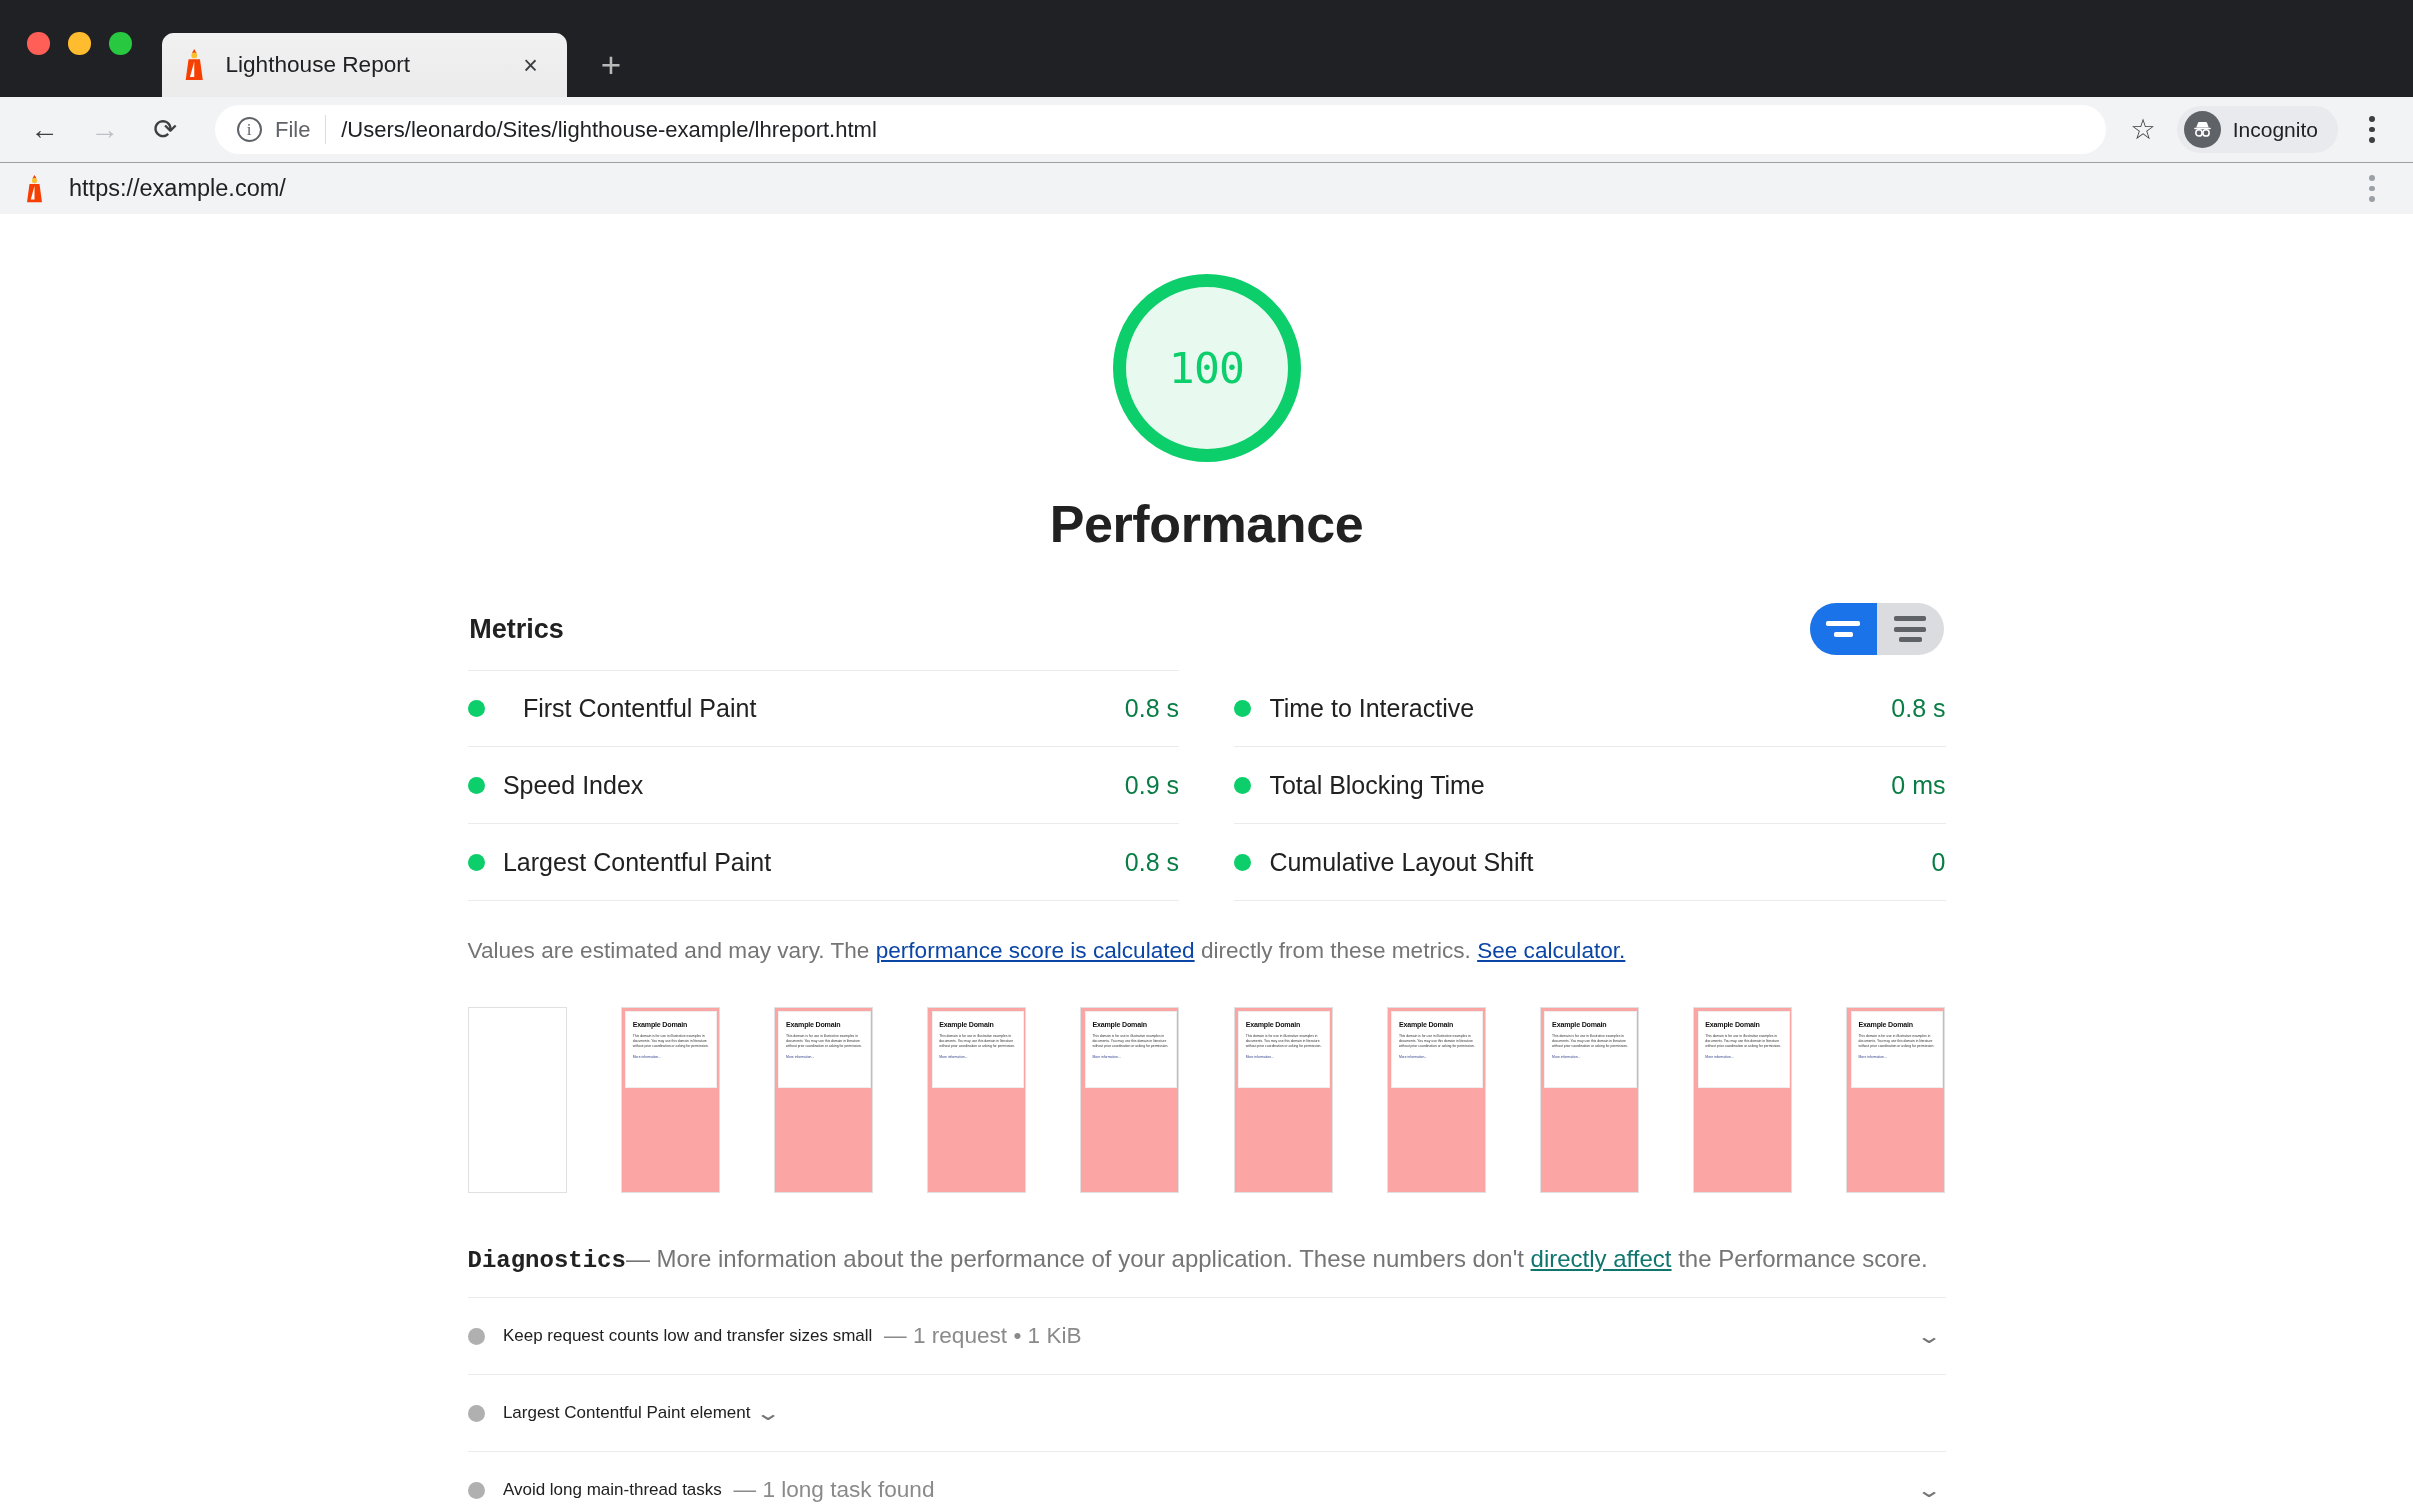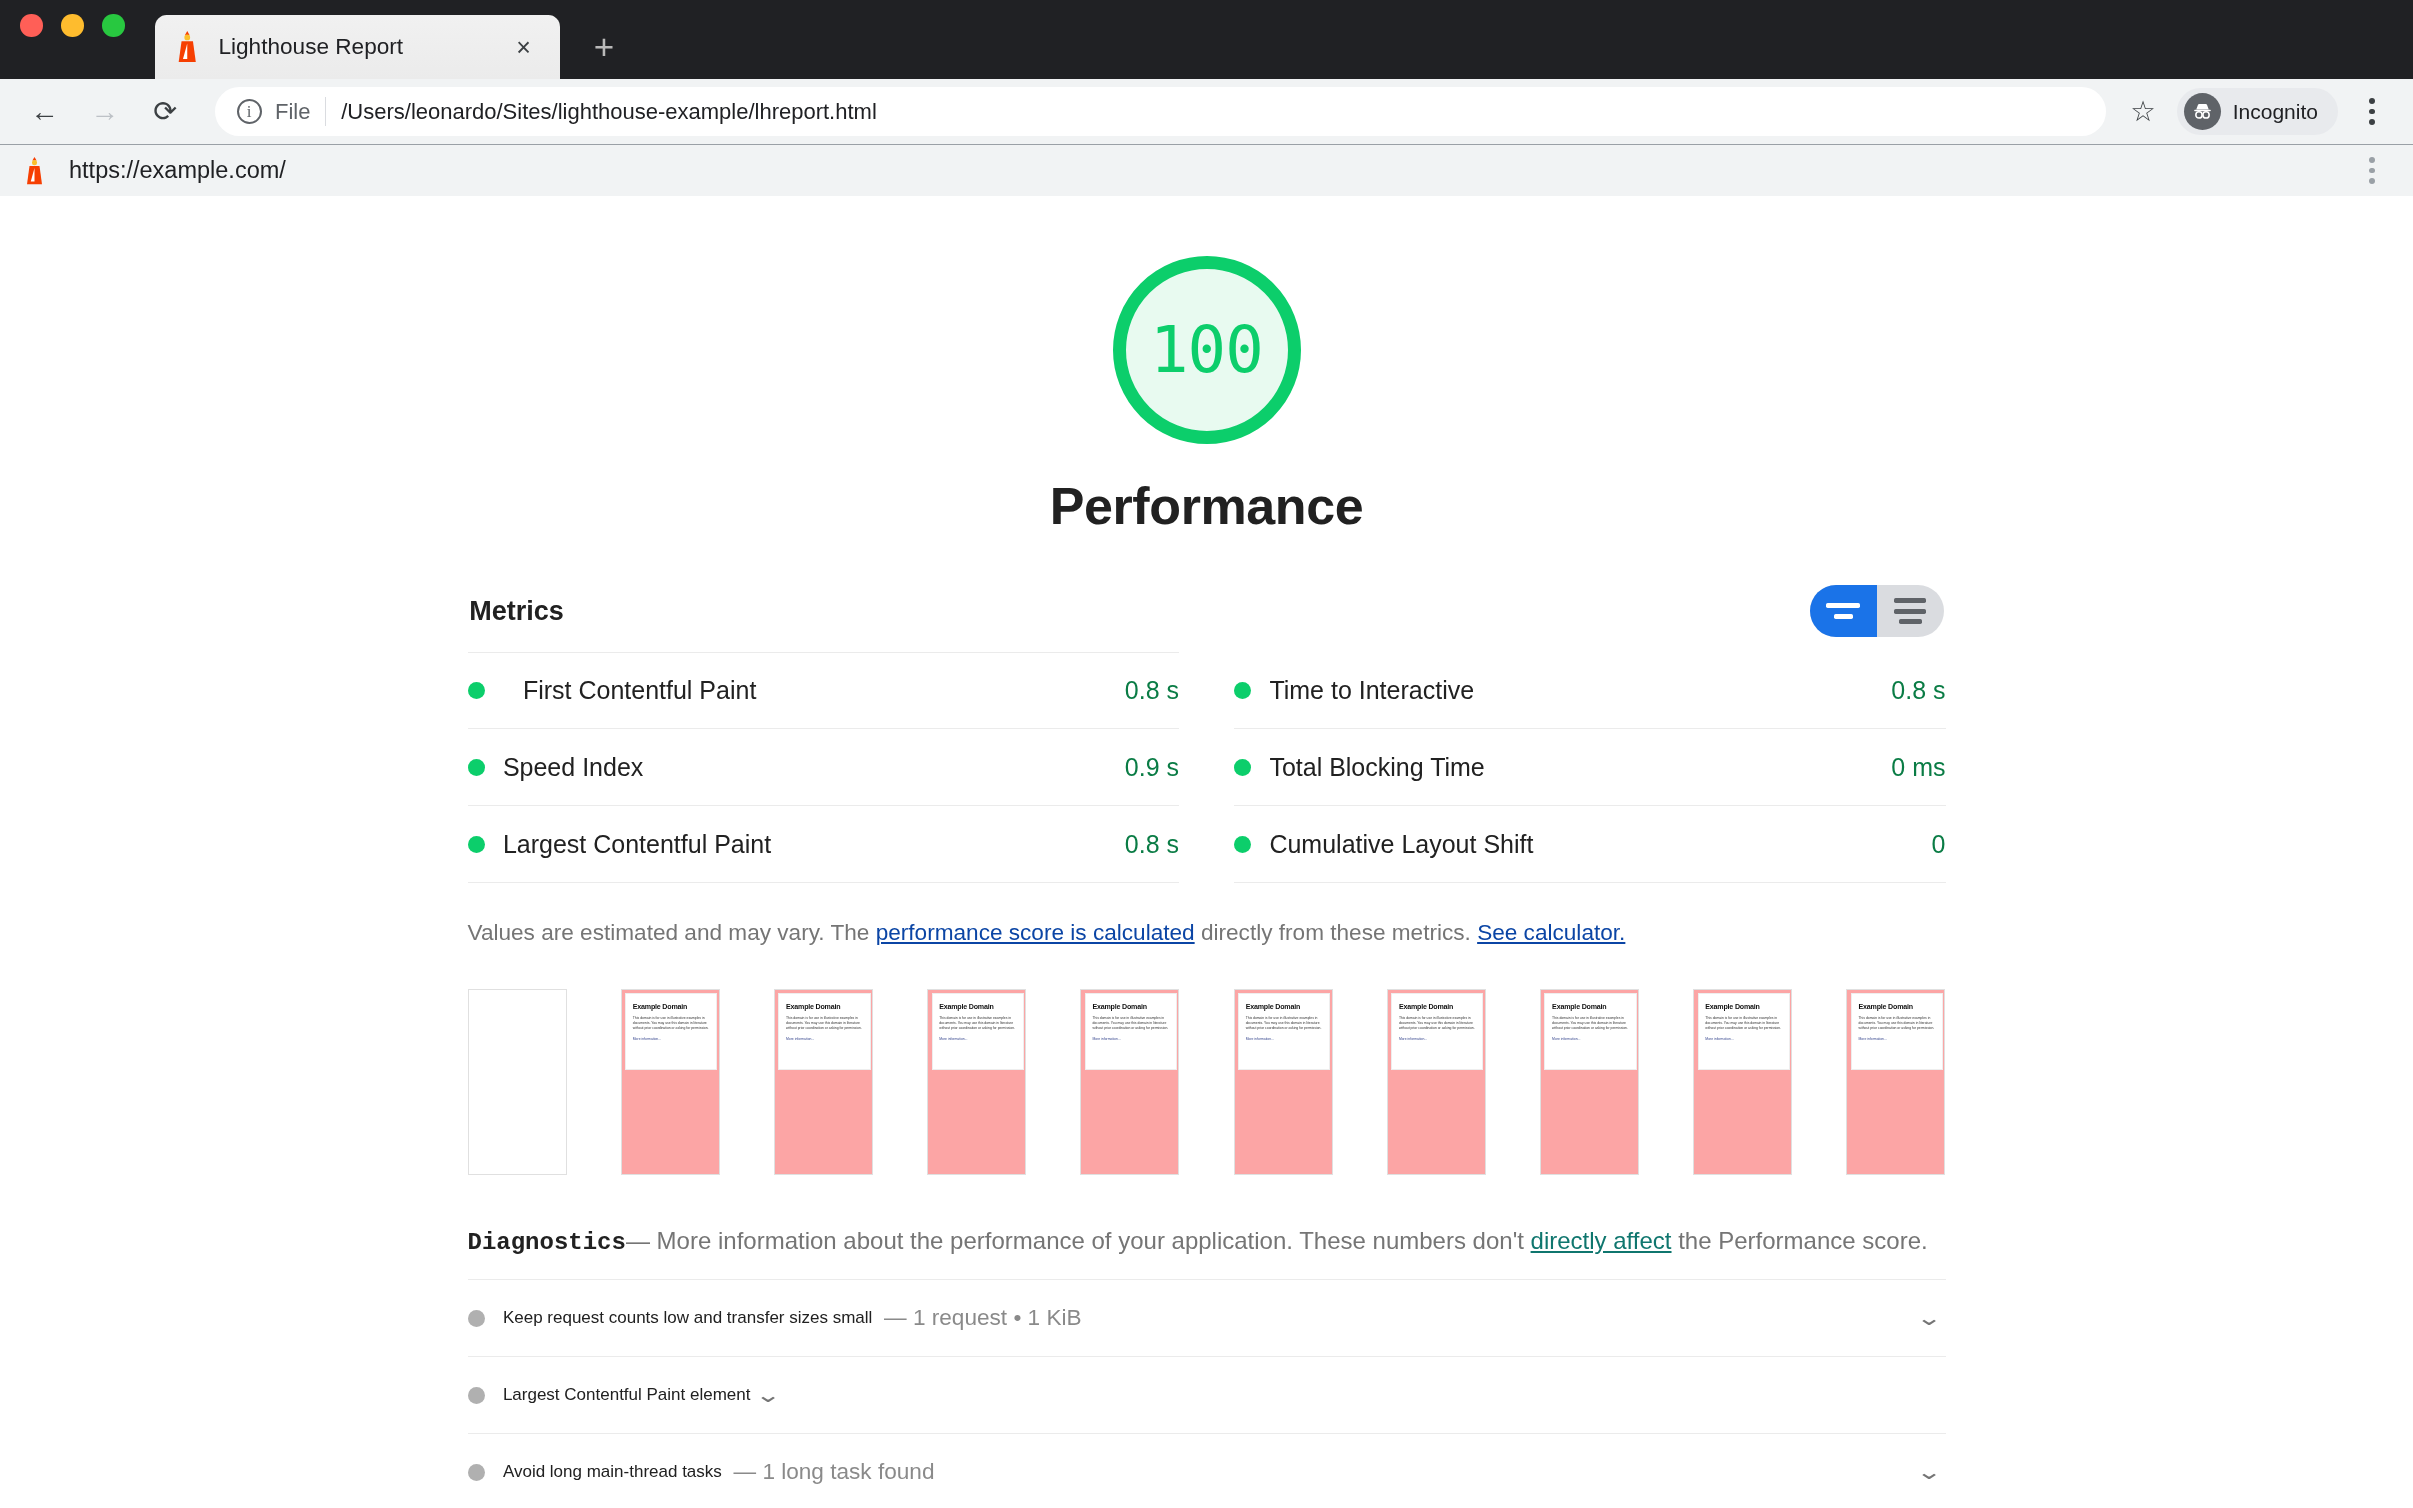--- a/index.html
+++ b/index.html
@@ -7,25 +7,25 @@
     width: 2413px; height: 1508px;
     overflow: hidden;
     background: #ffffff;
     font-family: "Liberation Sans", sans-serif;
   }
 
   
   .browser { width: 2413px; height: 1508px; display: flex; flex-direction: column; }
 
   .tabstrip {
-    height: 79px;
+    height: 97px;
     background: #202124;
     display: flex;
     align-items: flex-end;
-    padding-left: 20px;
+    padding-left: 27px;
     position: relative;
     flex: 0 0 auto;
   }
   .traffic { display: flex; gap: 18.4px; align-items: center; height: 79px; padding-bottom: 28.5px; }
   .dot { width: 22.6px; height: 22.6px; border-radius: 50%; }
   .dot.red { background: #ff5f57; }
   .dot.yellow { background: #febc2e; }
   .dot.green { background: #28c840; }
 
   .tab {
@@ -118,21 +118,21 @@
 
   .gauge-wrap { display: flex; flex-direction: column; align-items: center; }
   .gauge {
     width: 188px; height: 188px; border-radius: 50%;
     background: #e8faf0;
     border: 13.4px solid #0cce6b;
     display: flex; align-items: center; justify-content: center;
   }
   .gauge-score {
     font-family: "DejaVu Sans Mono", monospace;
-    font-size: 64px; color: #0cce6b; letter-spacing: -0.8px;
+    font-size: 43px; color: #0cce6b; letter-spacing: -0.8px;
   }
   .cat-title { font-size: 52px; color: #212121; font-weight: 700; margin-top: 32px; letter-spacing: -0.4px; }
 
   .section-head {
     display: flex; align-items: center; justify-content: space-between;
     margin-top: 49px; padding: 0 1.7px 0 1.7px;
   }
   .section-title { font-size: 27px; font-weight: bold; color: #212121; }
 
   .toggle {

